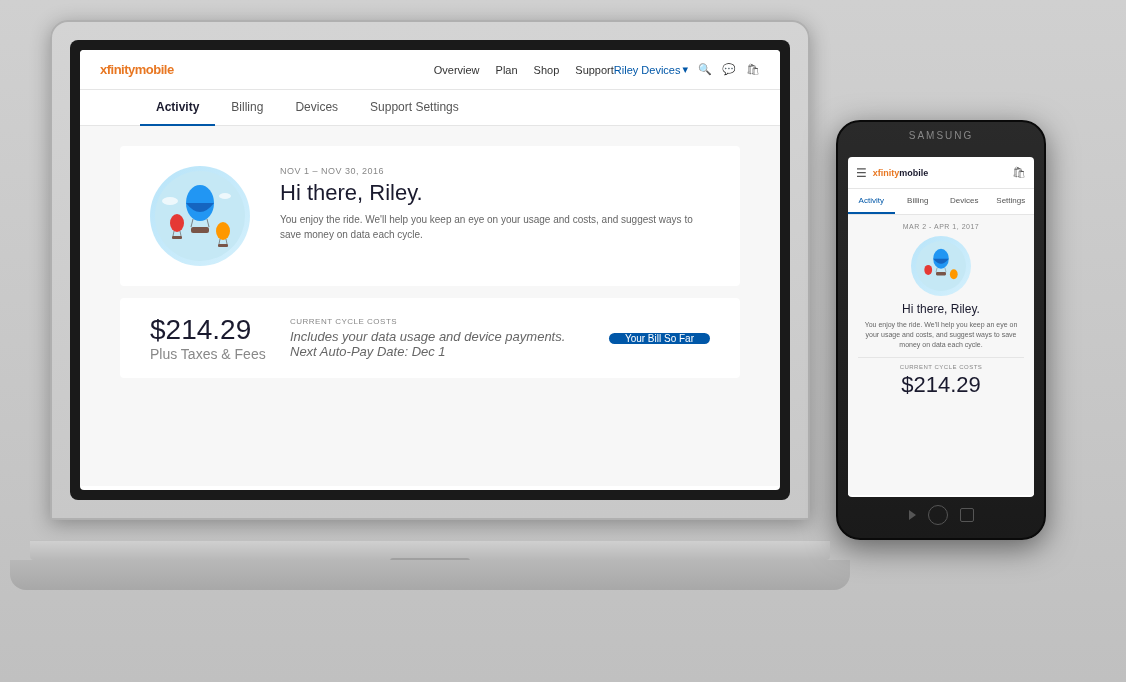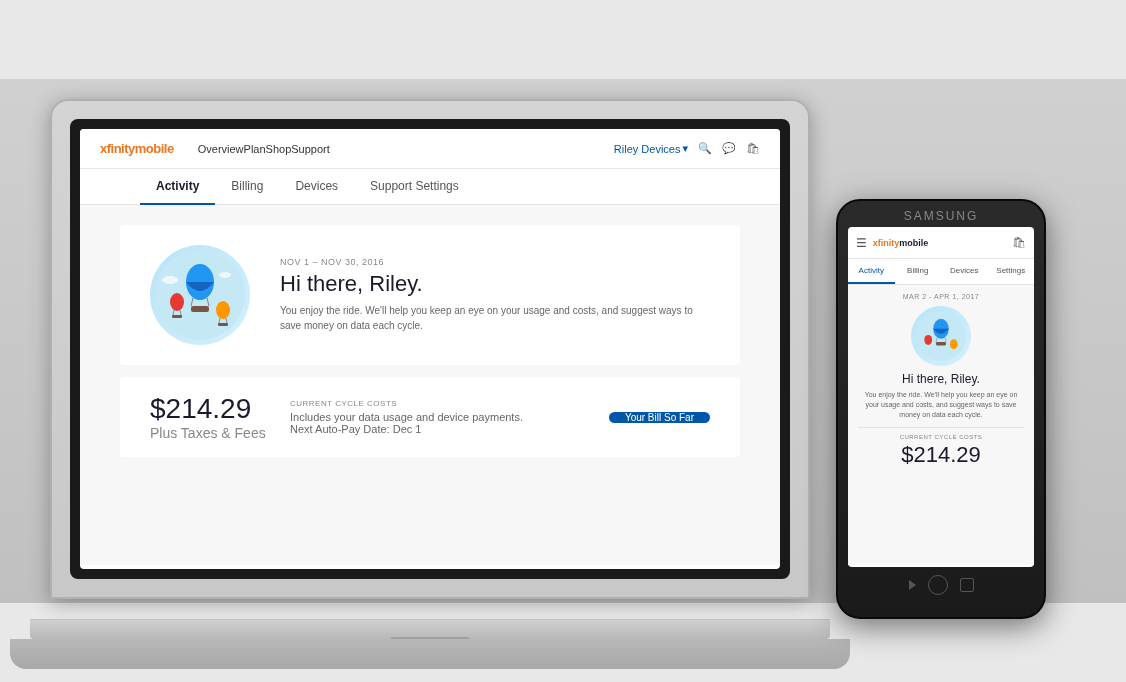--- a/index.html
+++ b/index.html
@@ -11,21 +11,21 @@
       align-items: center;
       justify-content: center;
       font-family: -apple-system, BlinkMacSystemFont, 'Segoe UI', sans-serif;
       overflow: hidden;
     }
 
     
     .scene {
       position: relative;
       width: 1126px;
-      height: 524px;
+      height: 682px;
       background: linear-gradient(180deg, #d0d0d0 0%, #c0c0c0 100%);
       display: flex;
       align-items: center;
       justify-content: center;
     }
 
     
     .laptop {
       position: absolute;
       left: 50px;
@@ -117,21 +117,23 @@
       letter-spacing: -0.5px;
       margin-right: 24px;
     }
 
     .xfinity-logo span {
       color: #e87722;
     }
 
     .nav-links {
       display: flex;
+      gap: 16px;
       flex: 1;
+      justify-content: flex-end;
     }
 
     .nav-link {
       font-size: 11px;
       color: #333;
       text-decoration: none;
     }
 
     .nav-right {
       display: flex;
@@ -182,21 +184,20 @@
 
     .screen-content {
       background: #f7f7f7;
       height: calc(100% - 80px);
       overflow: hidden;
       padding: 20px 40px;
     }
 
     .hero-section {
       display: flex;
-      align-items: center;
       gap: 30px;
       background: #fff;
       padding: 20px 30px;
       border-radius: 4px;
       margin-bottom: 12px;
     }
 
     .balloon-illustration {
       width: 100px;
       height: 100px;
@@ -269,22 +270,23 @@
 
     .billing-label {
       font-size: 8px;
       color: #888;
       text-transform: uppercase;
       letter-spacing: 0.5px;
       margin-bottom: 3px;
     }
 
     .billing-desc {
-      font-size: 11px;
+      font-size: 13px;
       color: #666;
+      font-style: italic;
     }
 
     .bill-button {
       background: #0057a8;
       color: #fff;
       border: none;
       border-radius: 20px;
       padding: 0 16px;
       font-size: 10px;
       cursor: pointer;
@@ -364,24 +366,24 @@
       box-shadow: 0 8px 30px rgba(0,0,0,0.5);
       display: flex;
       flex-direction: column;
       align-items: center;
       overflow: hidden;
       position: relative;
     }
 
     .phone-samsung-label {
       color: #888;
-      font-size: 12px;
+      font-size: 10px;
       letter-spacing: 2px;
       margin-top: 8px;
-      margin-bottom: 4px;
+      margin-bottom: 16px;
       font-weight: 300;
     }
 
     .phone-screen {
       width: 186px;
       height: 340px;
       background: #fff;
       border-radius: 4px;
       overflow: hidden;
       flex-shrink: 0;

